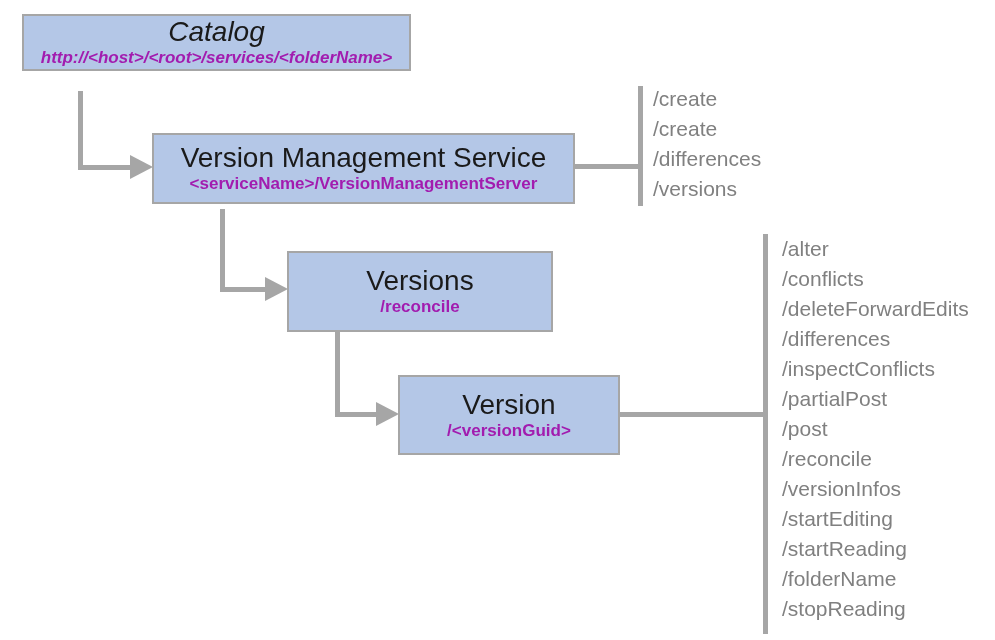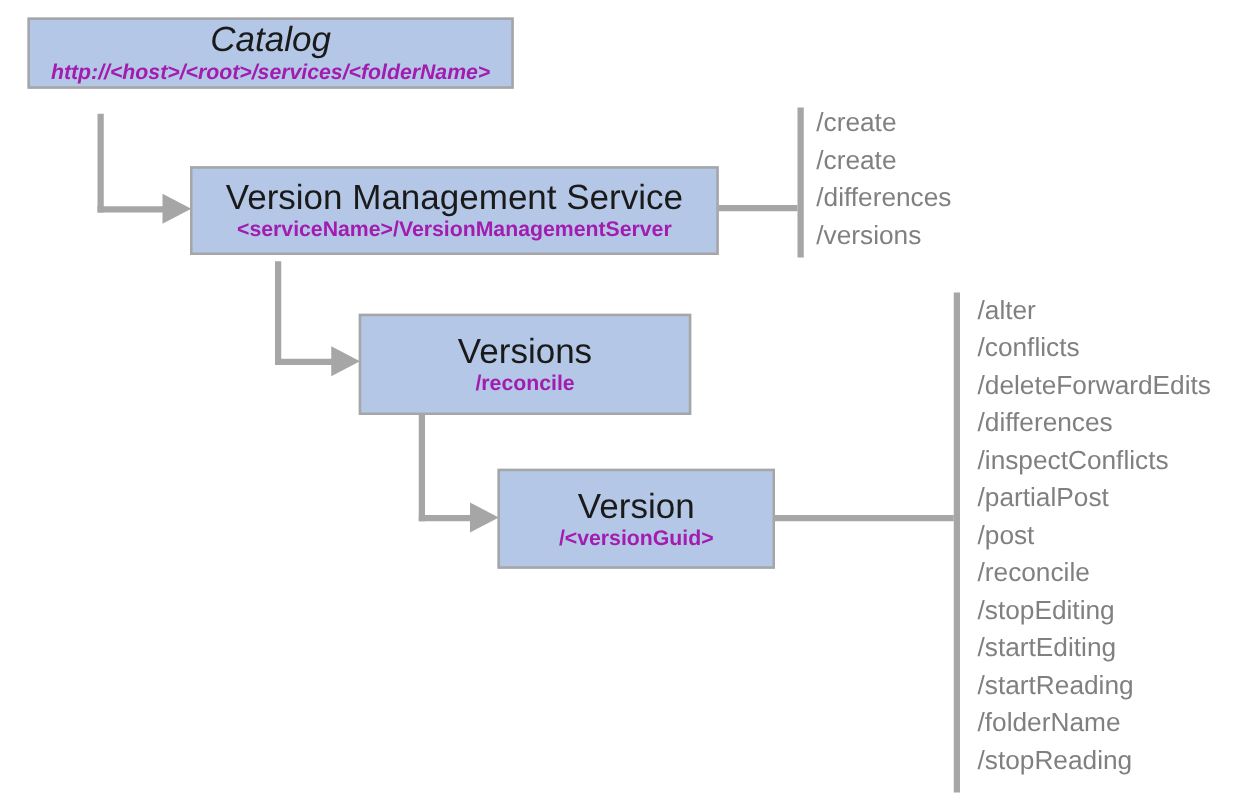--- a/index.html
+++ b/index.html
@@ -125,20 +125,20 @@
 
   <div class="op-list" style="left:782px; top:234px;">
       <div>/alter</div>
       <div>/conflicts</div>
       <div>/deleteForwardEdits</div>
       <div>/differences</div>
       <div>/inspectConflicts</div>
       <div>/partialPost</div>
       <div>/post</div>
       <div>/reconcile</div>
-      <div>/stopEditing</div>
+      <div>/versionInfos</div>
       <div>/startEditing</div>
       <div>/startReading</div>
       <div>/folderName</div>
       <div>/stopReading</div>
     </div>
 
 </div>
 
 </body></html>

